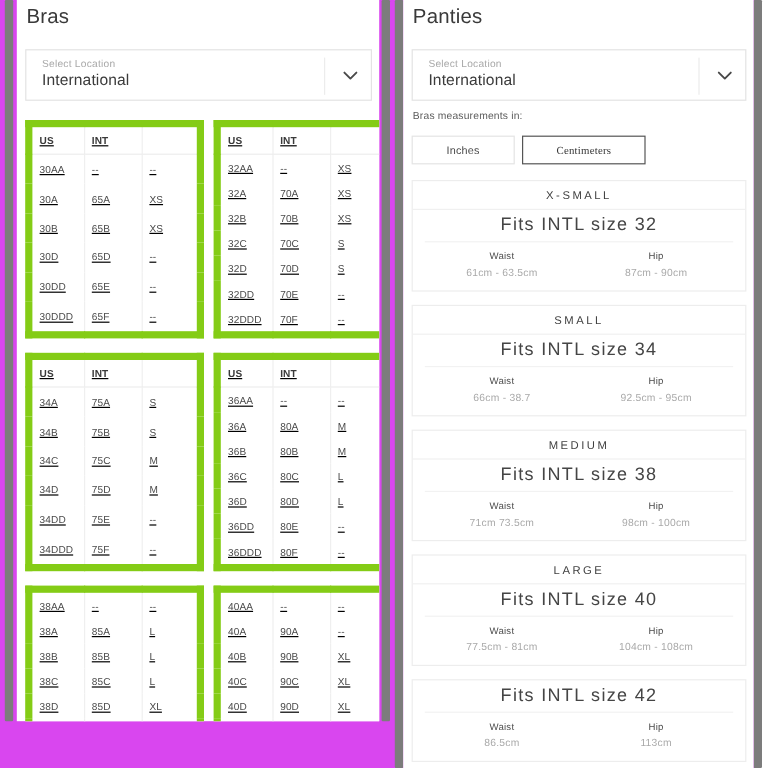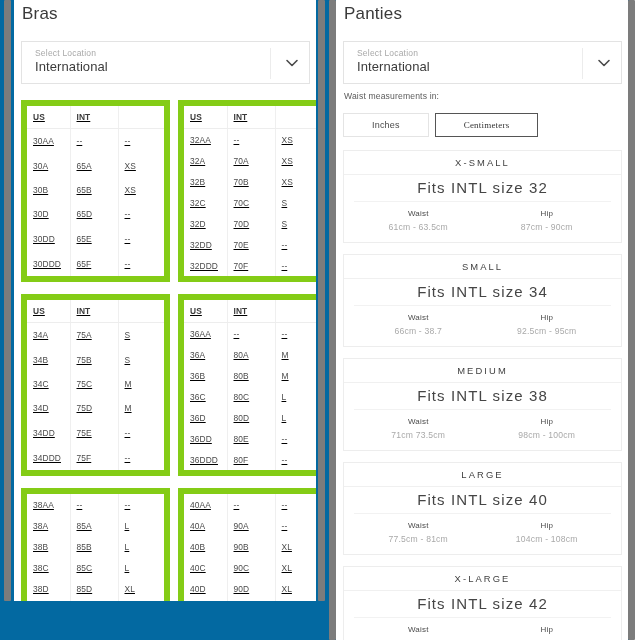--- a/index.html
+++ b/index.html
@@ -5,21 +5,21 @@
   html, body {
     margin: 0; padding: 0;
     width: 640px; height: 640px;
     background: #ffffff;
     font-family: "Liberation Sans", sans-serif;
     overflow: hidden;
   }
   .stage {
     position: relative;
     width: 632px; height: 640px;
-    background: #0369a1;
+    background: #d946ef;
   }
 
   
   .vscroll {
     position: absolute;
     width: 7px;
     background: #7c7c7c;
     border-radius: 1px;
   }
 
@@ -533,21 +533,21 @@
       <div class="select-label">Select Location</div>
       <div class="select-value">International</div>
       <div class="select-divider"></div>
       <span class="chev">
         <svg viewBox="0 0 14 10" width="14" height="10">
           <path d="M2 2.5 L7 7.5 L12 2.5" fill="none" stroke="#4a4a4a" stroke-width="1.6" stroke-linecap="round" stroke-linejoin="round"></path>
         </svg>
       </span>
     </div>
 
-    <div class="meas-label">Waist measurements in:</div>
+    <div class="meas-label">Bras measurements in:</div>
 
     <div class="seg-wrap">
         <button class="seg">Inches</button>
         <button class="seg active">Centimeters</button>
       </div>
 
     <div class="cards">
         <div class="size-card">
           <div class="card-head">X-SMALL</div>
           <div class="card-fits">Fits INTL size 32</div>
@@ -598,21 +598,20 @@
               <div class="meas-name">Waist</div>
               <div class="meas-val">77.5cm - 81cm</div>
             </div>
             <div class="meas-col">
               <div class="meas-name">Hip</div>
               <div class="meas-val">104cm - 108cm</div>
             </div>
           </div>
         </div>
         <div class="size-card">
-          <div class="card-head">X-LARGE</div>
           <div class="card-fits">Fits INTL size 42</div>
           <div class="card-meas">
             <div class="meas-col">
               <div class="meas-name">Waist</div>
               <div class="meas-val">86.5cm</div>
             </div>
             <div class="meas-col">
               <div class="meas-name">Hip</div>
               <div class="meas-val">113cm</div>
             </div>

